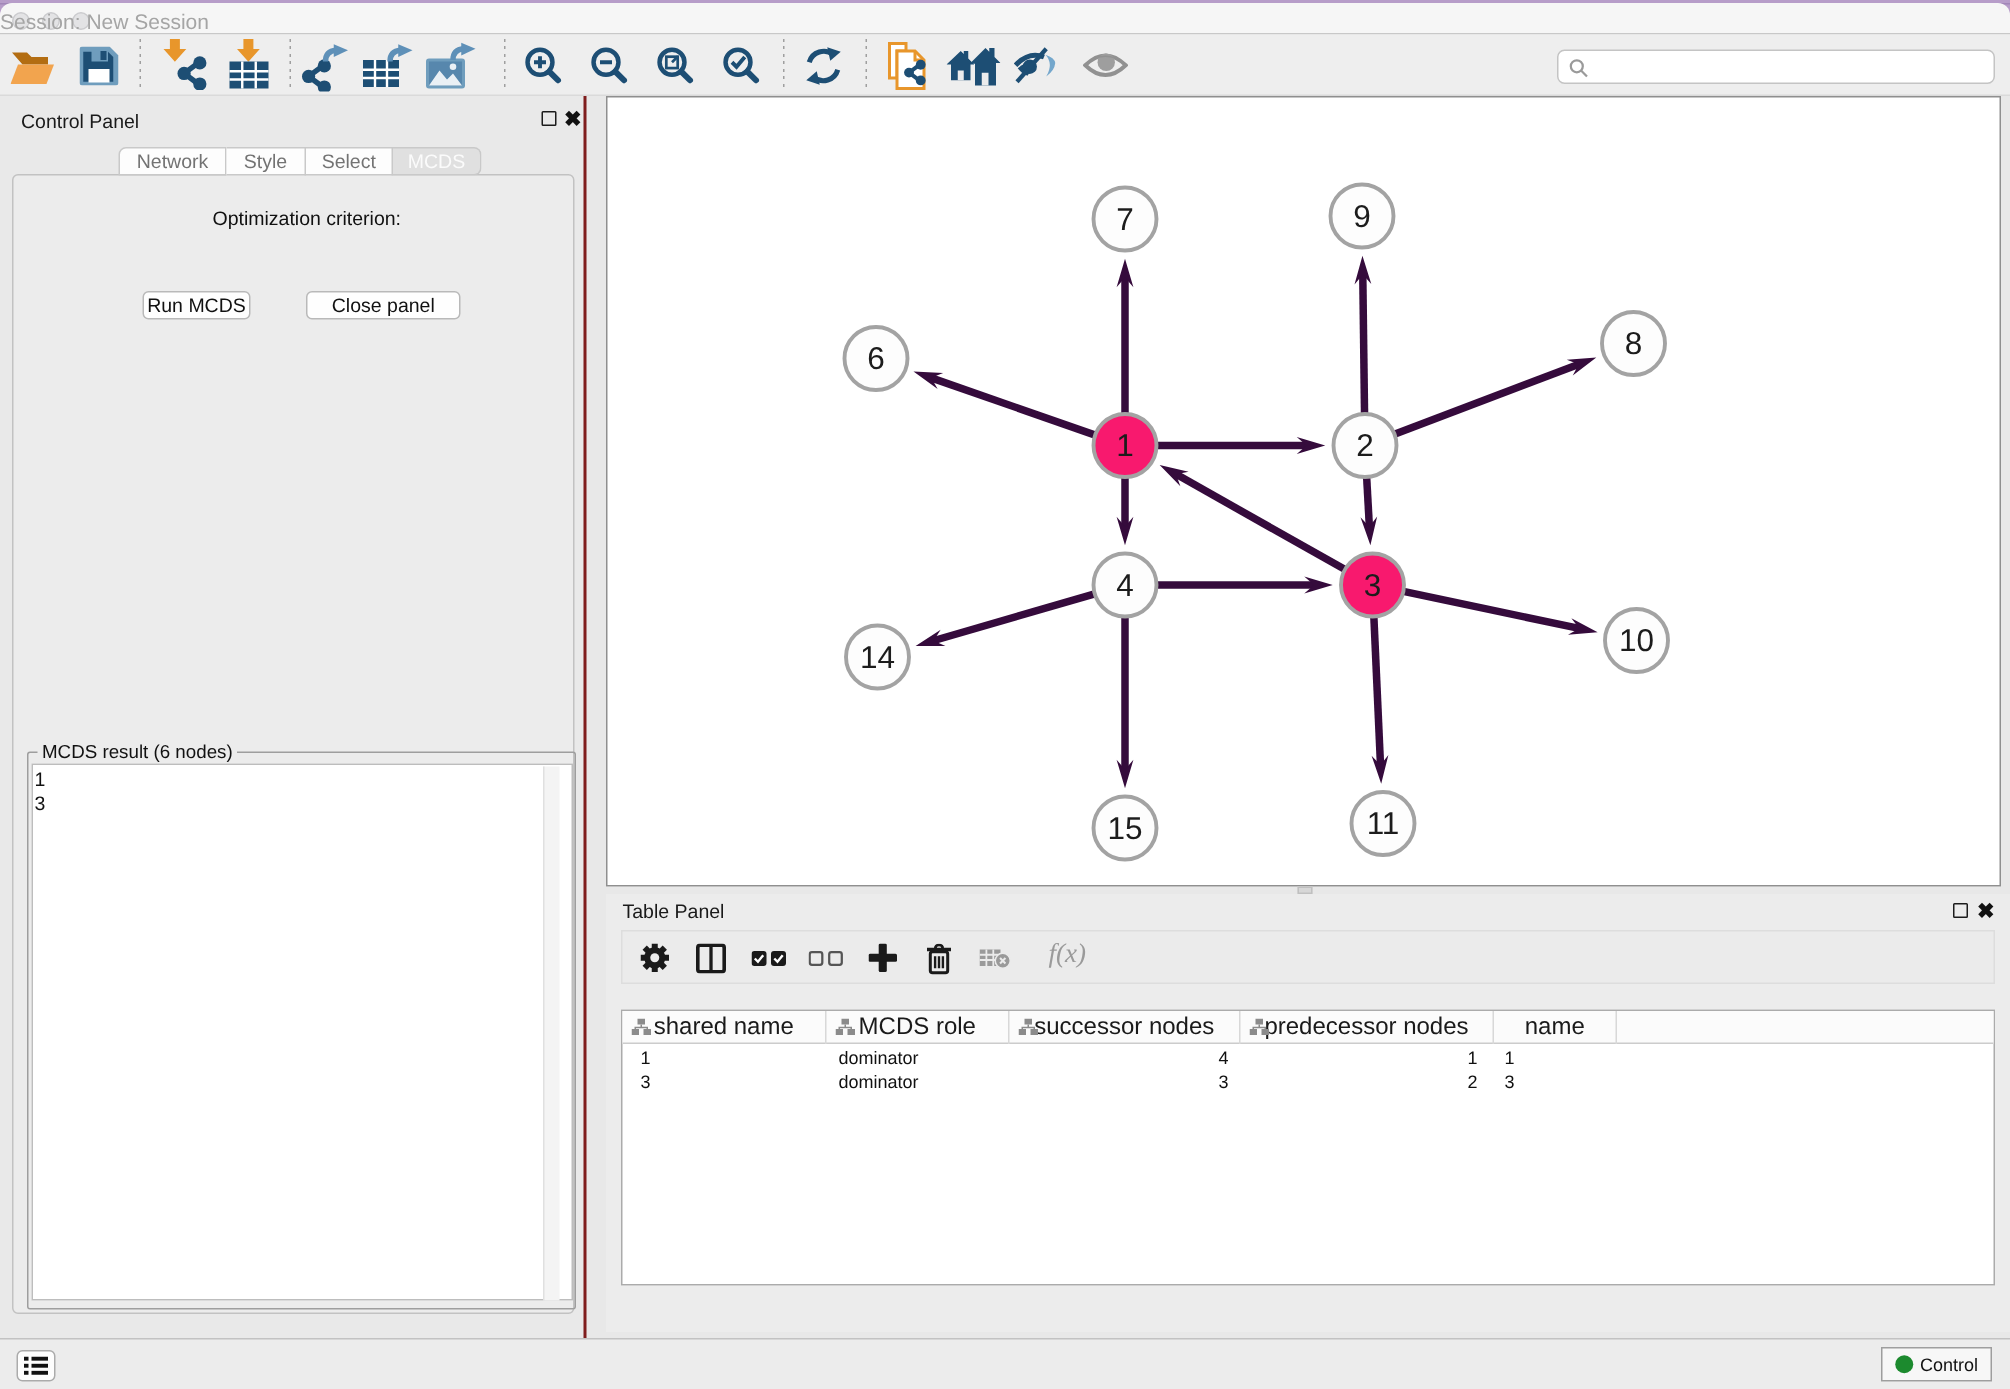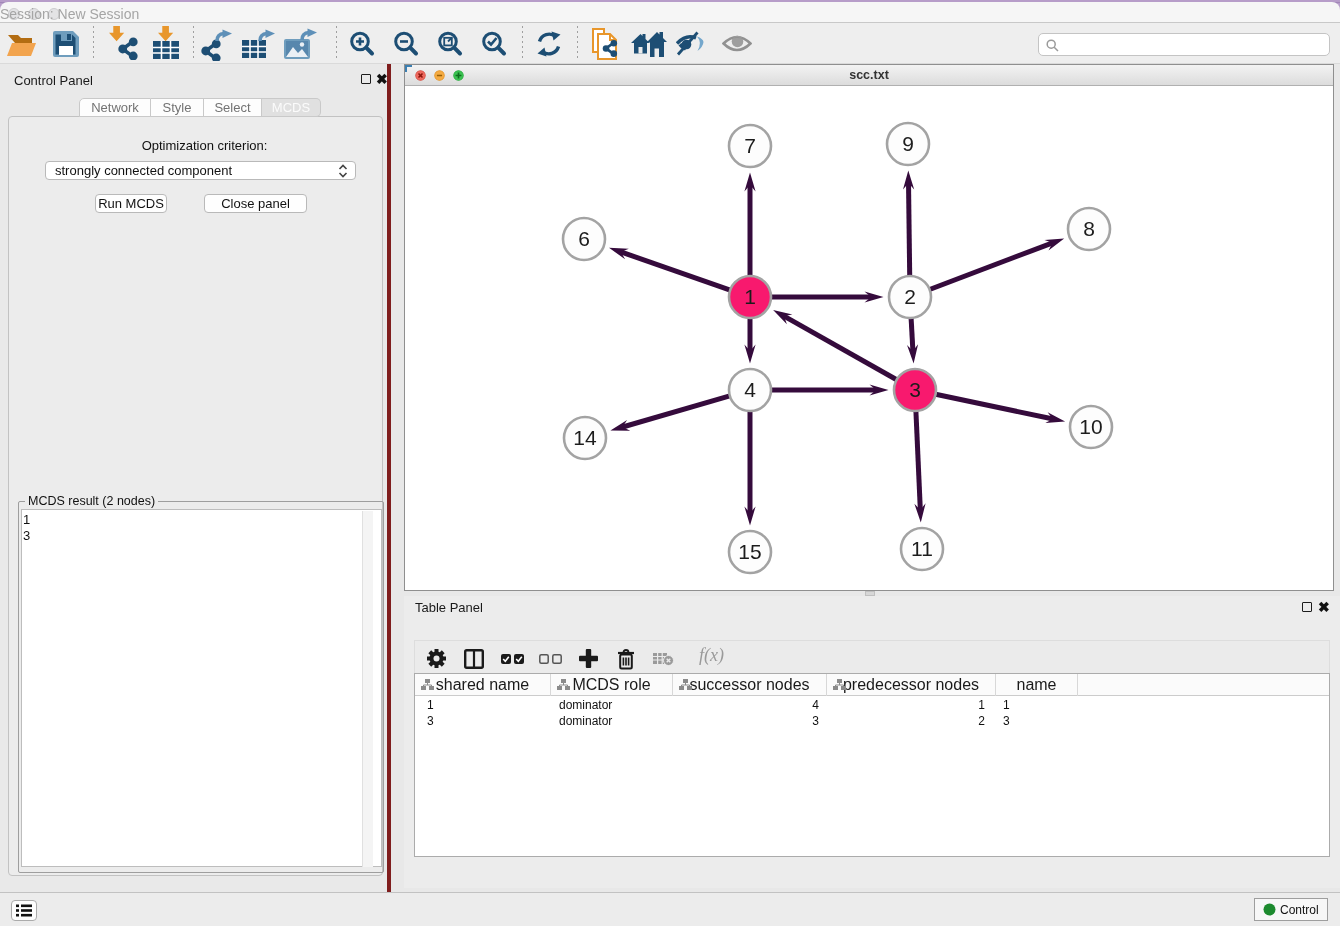--- a/index.html
+++ b/index.html
@@ -12,21 +12,21 @@
 #titlebar { left:0; top:2px; width:1340px; height:21px; background:#f6f6f6; border-radius:8px 8px 0 0; border-bottom:1px solid #c8c8c8; z-index:2;}
 .tl-gray { position:absolute; top:6px; width:12px; height:12px; border-radius:50%; background:#e3e3e5; border:1px solid #cccccf; }
 #wintitle { left:0; top:6px; width:1272px; text-align:left; font-size:14px; color:#a5a5a5; z-index:3;}
 
 #toolbar { left:0; top:23px; width:1340px; height:41px; background:#eeeeee; border-bottom:1px solid #dadada; z-index:2;}
 .tsep { position:absolute; top:3px; height:34px; width:1px;
   background-image:repeating-linear-gradient(to bottom,#9f9f9f 0 2px,transparent 2px 5px); }
 .ticon { position:absolute; top:0; }
 #search { position:absolute; left:1038px; top:10px; width:292px; height:23px; background:#fff; border:1px solid #c4c4c4; border-radius:5px; }
 
-#cp { left:0; top:64px; width:391px; height:828px; background:#e9e9e9; border-right:4px solid #7f1d1d; }
+#cp { left:0; top:64px; width:391px; height:828px; background:#e9e9e9; border-right:2px solid #7f1d1d; }
 #cp-title { position:absolute; left:14px; top:9px; font-size:13px; color:#1a1a1a; }
 .float-ic { position:absolute; top:10px; width:10px; height:10px; border:1.6px solid #1c1c1c; border-radius:1px; background:transparent; }
 .close-ic { position:absolute; top:7px; font-size:14px; font-weight:700; color:#111; }
 #tabs { position:absolute; left:79px; top:34px; height:19px; display:flex; font-size:13px; z-index:3;}
 .tab { height:19px; line-height:18px; text-align:center; background:#fdfdfd; border:1px solid #c9c9c9; border-left:none; color:#737373; }
 .tab.first { border-left:1px solid #c9c9c9; border-radius:5px 0 0 0; }
 .tab.sel { background:#e0e0e0; color:#fbfbfb; border-radius:0 5px 5px 0; }
 #cp-content { position:absolute; left:8px; top:52px; width:375px; height:760px; border:1px solid #c2c2c2; border-radius:4px; background:#ececec; }
 #optlabel { position:absolute; left:9px; top:21px; width:100%; text-align:center; font-size:13px; color:#111; }
 #dropdown { position:absolute; left:36px; top:44px; width:311px; height:19px; background:#fff; border:1px solid #b9b9b9; border-radius:4px; font-size:13px; color:#111; line-height:17px; padding-left:9px; }
@@ -37,21 +37,21 @@
 #mcds-scroll { position:absolute; right:8px; top:1px; width:11px; height:356px; background:#f4f4f4; border-left:1px solid #e0e0e0; }
 #mcds-text { position:absolute; left:1px; top:2px; font-size:13px; color:#111; line-height:16px; }
 
 #netwin { left:404px; top:64px; width:930px; height:527px; border:1px solid #8f8f8f; background:#fff; }
 #nettitle { position:absolute; left:0; top:0; width:100%; height:21px; background:linear-gradient(#f3f3f3,#dcdcdc); border-bottom:1px solid #b0b0b0; }
 #nettitle span { display:block; text-align:center; font-size:12.5px; font-weight:700; color:#333; padding-top:3px; }
 .tlbtn { position:absolute; top:5px; width:11px; height:11px; border-radius:50%; }
 
 #tp { left:404px; top:596px; width:936px; height:292px; background:#ececec; }
 #tp-title { position:absolute; left:11px; top:4px; font-size:13px; color:#1a1a1a; }
-#tp-toolbar { position:absolute; left:10px; top:44px; width:916px; height:36px; background:#ebebeb; border:1px solid #dddddd; }
+#tp-toolbar { position:absolute; left:10px; top:24px; width:916px; height:36px; background:#ebebeb; border:1px solid #dddddd; }
 #ttable { position:absolute; left:10px; top:77px; width:916px; height:184px; background:#fff; border:1px solid #ababab; }
 #thead { position:absolute; left:0; top:0; width:100%; height:22px; background:#fbfbfb; border-bottom:1px solid #cccccc; font-size:16px; color:#1a1a1a; }
 .thcell { position:absolute; top:0; height:22px; border-right:1px solid #d8d8d8; text-align:center; line-height:22px; }
 .trow { position:absolute; left:0; width:100%; height:16px; font-size:12px; color:#111; }
 .tcell { position:absolute; top:0; height:16px; line-height:16px; }
 #btabs { position:absolute; left:290px; top:270px; height:20px; display:flex; font-size:13px; font-weight:700; }
 .btab { height:20px; line-height:19px; text-align:center; border:1px solid #b0b0b0; border-left:none; background:#fdfdfd; color:#111; }
 .btab.first { border-left:1px solid #b0b0b0; border-radius:6px 0 0 6px; background:#e0e0e0; color:#c8c8c8; }
 .btab.last { border-radius:0 6px 6px 0; }
 
@@ -218,53 +218,32 @@
   <div class="float-ic" style="left:361px;"></div>
   <div class="close-ic" style="left:376px;">✖</div>
   <div id="tabs">
     <div class="tab first" style="width:72px;">Network</div>
     <div class="tab" style="width:53px;">Style</div>
     <div class="tab" style="width:58px;">Select</div>
     <div class="tab sel" style="width:59px;">MCDS</div>
   </div>
   <div id="cp-content">
     <div id="optlabel">Optimization criterion:</div>
-    <div id="dropdown">strongly connected component<svg width="10" height="14" viewBox="0 0 10 14" style="position:absolute;right:7px;top:2px;">
-          <path d="M1.5,5 L5,1.5 L8.5,5 M1.5,9 L5,12.5 L8.5,9" stroke="#444" stroke-width="1.6" fill="none"></path>
-        </svg></div>
     <div class="btn" style="left:86px; width:72px;">Run MCDS</div>
     <div class="btn" style="left:195px; width:103px;">Close panel</div>
     <div id="fieldset">
-      <div id="legend">MCDS result (2 nodes)</div>
+      <div id="legend">MCDS result (6 nodes)</div>
       <div id="mcds-white">
         <div id="mcds-text">1<br>3</div>
         <div id="mcds-scroll"></div>
       </div>
     </div>
   </div>
 </div>
 <div class="abs" id="netwin">
-  <div id="nettitle">
-    <span>scc.txt</span>
-<div style="position:absolute;left:0;top:0;width:7px;height:2px;background:#3c7fb1;"></div>
-      <div style="position:absolute;left:0;top:0;width:2px;height:7px;background:#3c7fb1;"></div>
-<svg class="tlbtn" style="left:10px;" width="12" height="12" viewBox="0 0 12 12">
-        <circle cx="6" cy="6" r="5.4" fill="#ee6a5f" stroke="#d35043" stroke-width="0.8"></circle>
-        <path d="M3.8,3.8 L8.2,8.2 M8.2,3.8 L3.8,8.2" stroke="#8d150c" stroke-width="1.7"></path>
-      </svg>
-<svg class="tlbtn" style="left:29px;" width="12" height="12" viewBox="0 0 12 12">
-        <circle cx="6" cy="6" r="5.4" fill="#f5ab42" stroke="#e09226" stroke-width="0.8"></circle>
-        <path d="M3.2,6 L8.8,6" stroke="#985f05" stroke-width="1.8"></path>
-      </svg>
-<svg class="tlbtn" style="left:48px;" width="12" height="12" viewBox="0 0 12 12">
-        <circle cx="6" cy="6" r="5.4" fill="#3cc252" stroke="#27a83c" stroke-width="0.8"></circle>
-        <path d="M6,2.8 L6,9.2 M2.8,6 L9.2,6" stroke="#0e6e1d" stroke-width="1.8"></path>
-      </svg>
-
-  </div>
   <svg style="position:absolute;left:0;top:21px;" width="928" height="504" viewBox="405 86 928 504" font-family="Liberation Sans, sans-serif">
   <g stroke="#350b3c" stroke-width="5">
 <line x1="750.0" y1="276.0" x2="750.0" y2="183.5"></line>
 <line x1="730.2" y1="290.1" x2="619.4" y2="251.4"></line>
 <line x1="771.0" y1="297.0" x2="872.5" y2="297.0"></line>
 <line x1="750.0" y1="318.0" x2="750.0" y2="352.5"></line>
 <line x1="896.7" y1="379.7" x2="782.7" y2="315.4"></line>
 <line x1="909.7" y1="276.0" x2="908.5" y2="181.5"></line>
 <line x1="929.6" y1="289.5" x2="1053.9" y2="242.3"></line>
 <line x1="911.1" y1="318.0" x2="913.0" y2="352.6"></line>

